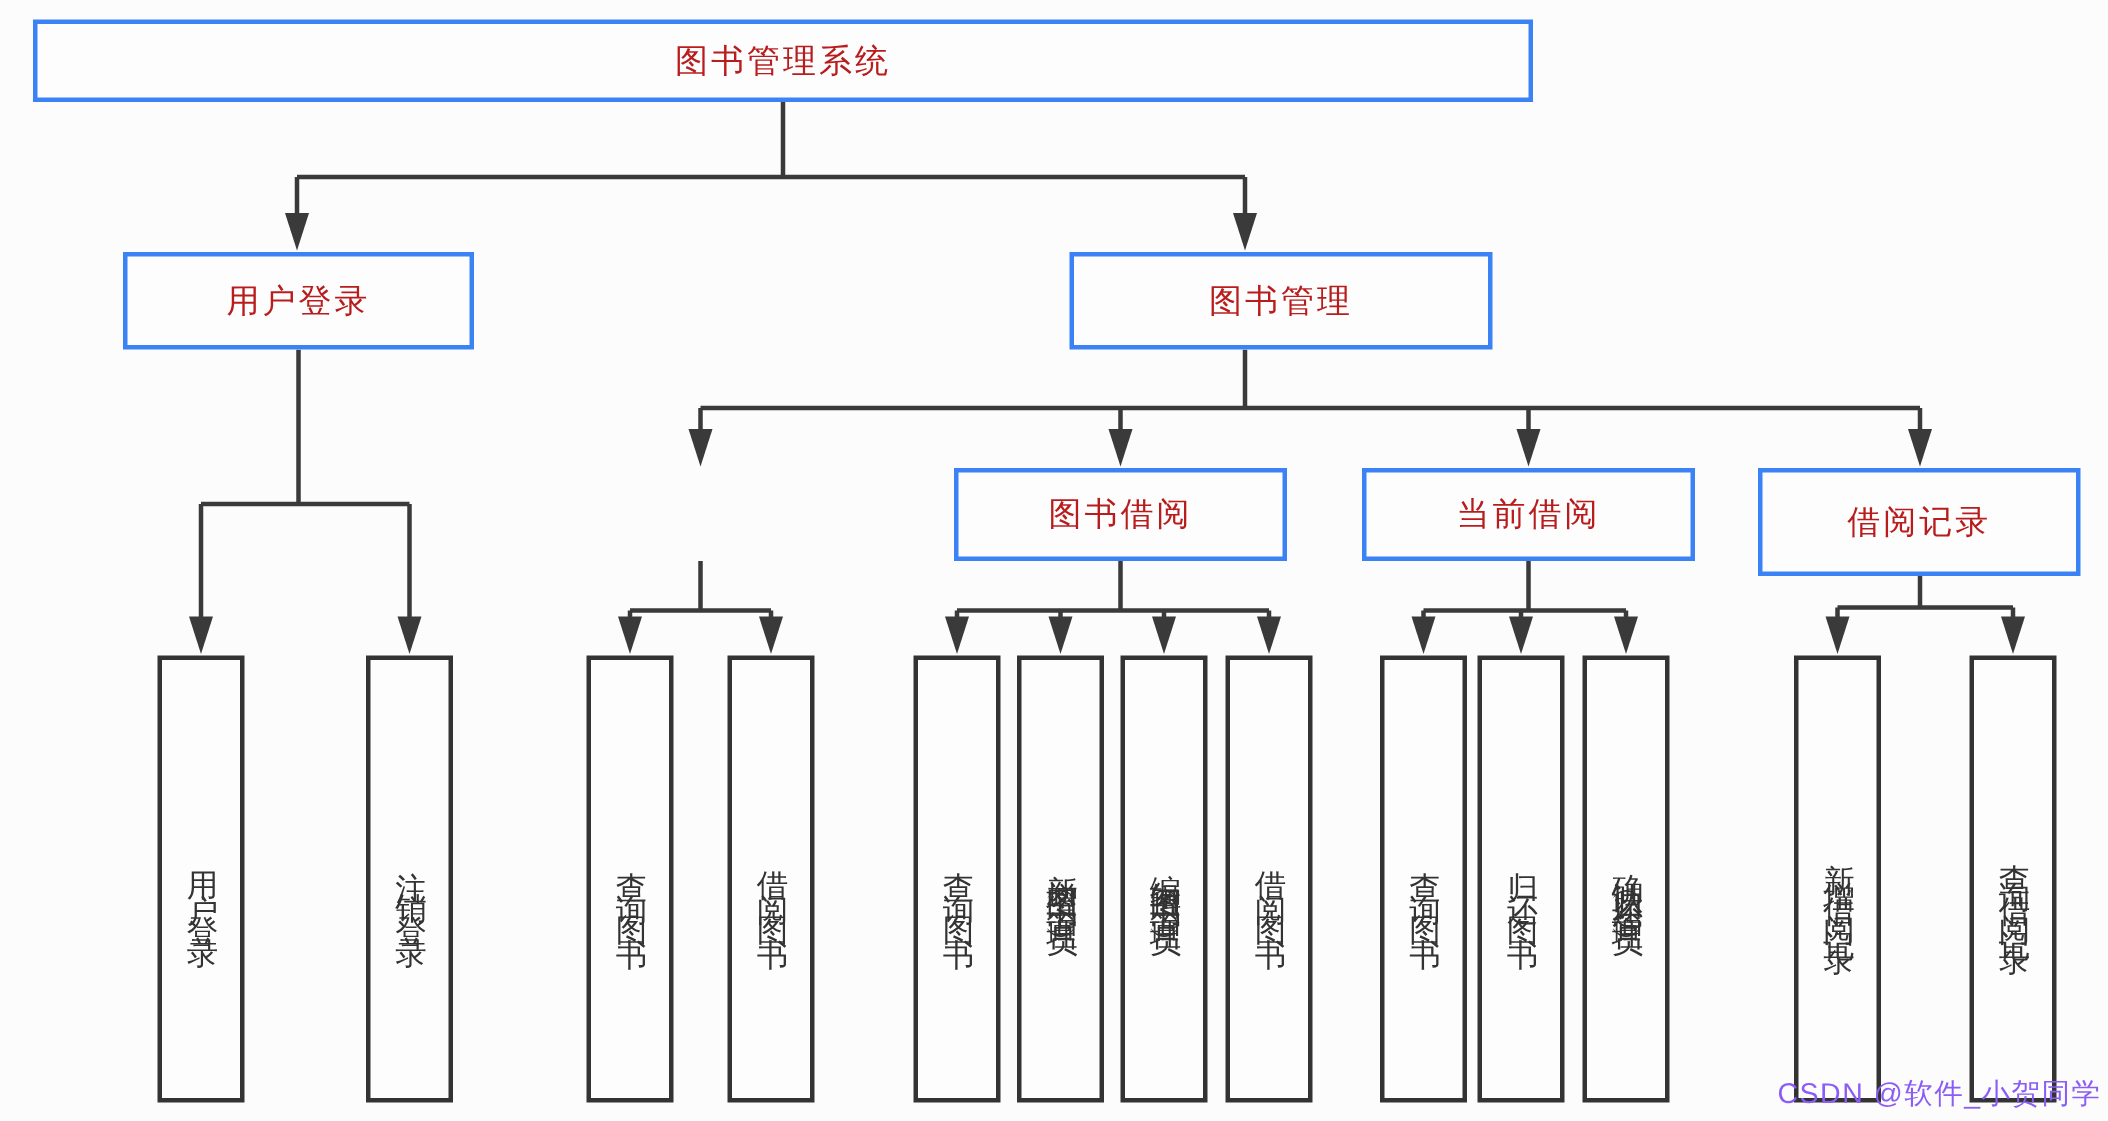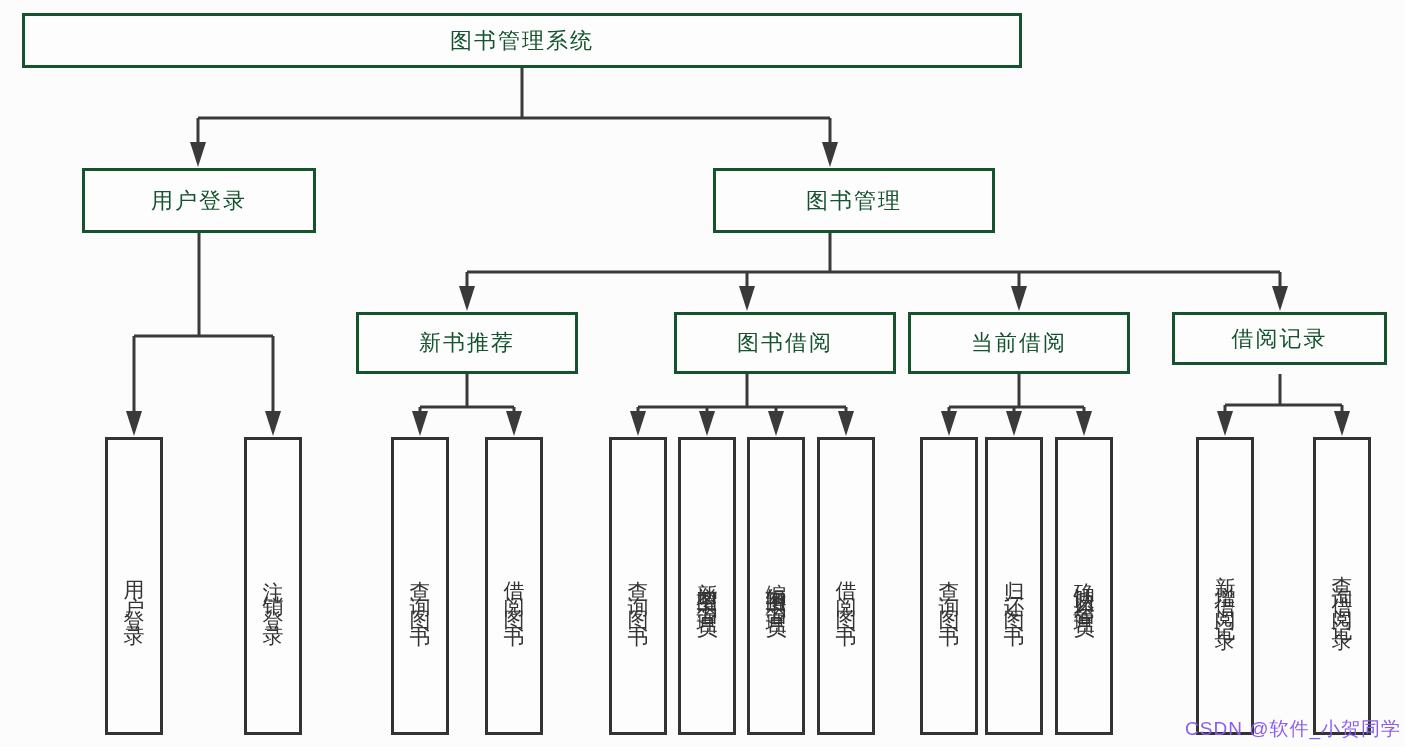--- a/index.html
+++ b/index.html
@@ -15,37 +15,37 @@
     overflow:hidden;
   }
   svg.connectors{
     position:absolute;
     left:0;top:0;
     z-index:1;
   }
   .node{
     position:absolute;
     box-sizing:border-box;
-    border:3px solid #14532d;
+    border:3px solid #3b82f6;
     background:#fdfdfd;
     display:flex;
     align-items:center;
     justify-content:center;
-    color:#14532d;
+    color:#b91c1c;
     font-size:22px;
     letter-spacing:2px;
     z-index:2;
   }
   .node.root   {left:22px;  top:13px;  width:1000px; height:55px;}
   .node.l1a    {left:82px;  top:168px; width:234px;  height:65px;}
   .node.l1b    {left:713px; top:168px; width:282px;  height:65px;}
   .node.l2a    {left:356px; top:312px; width:222px;  height:62px;}
-  .node.l2b    {left:636px; top:312px; width:222px;  height:62px;margin-left:38px;}
+  .node.l2b    {left:636px; top:312px; width:222px;  height:62px;}
   .node.l2c    {left:908px; top:312px; width:222px;  height:62px;text-align:right;}
-  .node.l2d    {left:1172px;top:312px; width:215px;  height:53px;}
+  .node.l2d    {left:1172px;top:312px; width:215px;  height:72px;}
   .leaf{
     position:absolute;
     top:437px;
     width:58px;
     height:298px;
     box-sizing:border-box;
     border:3px solid #333333;
     background:#fdfdfd;
     display:flex;
     align-items:center;
@@ -109,21 +109,20 @@
       <polygon points="1217,411 1233,411 1225,436"></polygon>
       <polygon points="1334,411 1350,411 1342,436"></polygon>
     </g>
   </svg>
 
   <div class="node root">图书管理系统</div>
 
   <div class="node l1a">用户登录</div>
   <div class="node l1b">图书管理</div>
 
-  <div class="node l2a">新书推荐</div>
   <div class="node l2b">图书借阅</div>
   <div class="node l2c">当前借阅</div>
   <div class="node l2d">借阅记录</div>
 
   <div class="leaf" style="left:105px">
     <span class="vtext">用户登录</span>
   </div>
   <div class="leaf" style="left:244px">
     <span class="vtext">注销登录</span>
   </div>

